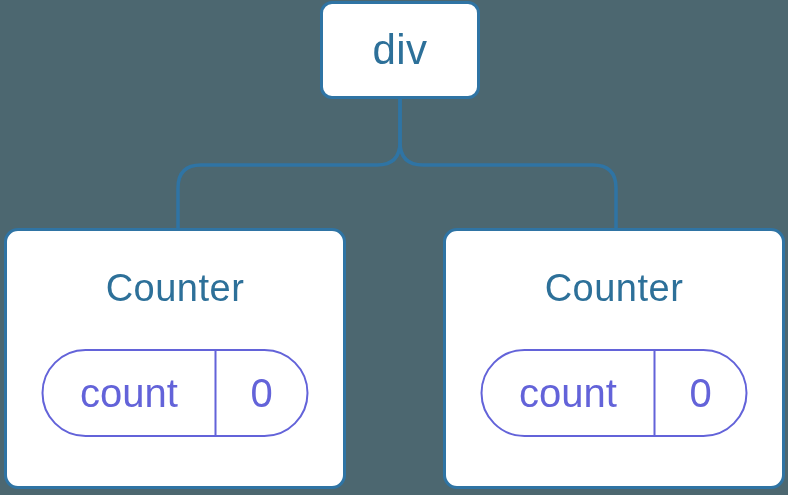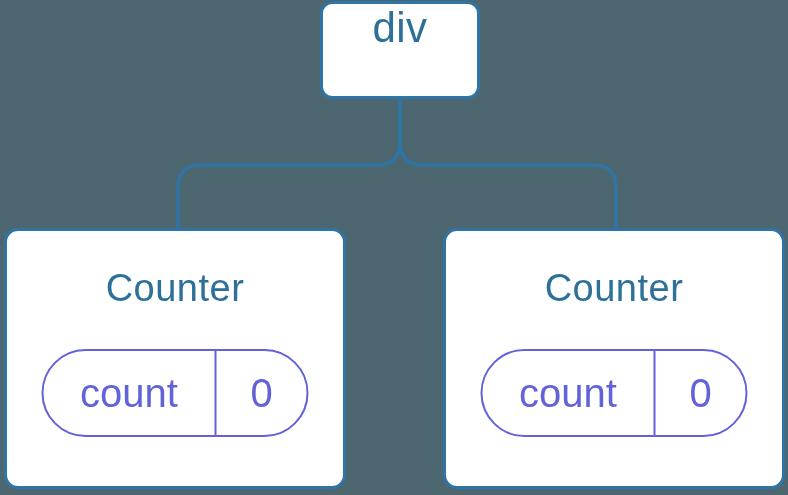--- a/index.html
+++ b/index.html
@@ -27,20 +27,21 @@
   }
   .node-root {
     position: absolute;
     left: 320px; top: 1px;
     width: 160px; height: 98px;
     box-sizing: border-box;
     background: var(--card-bg, #fff);
     border: 3.5px solid var(--node-line, #2F74A4);
     border-radius: 12px;
     display: flex;
+    align-items: center;
     justify-content: center;
   }
   .node-root .label {
     font-size: 42px;
     color: var(--node-text, #2D7099);
     letter-spacing: 0.5px;
   }
   .card {
     position: absolute;
     top: 228px;

